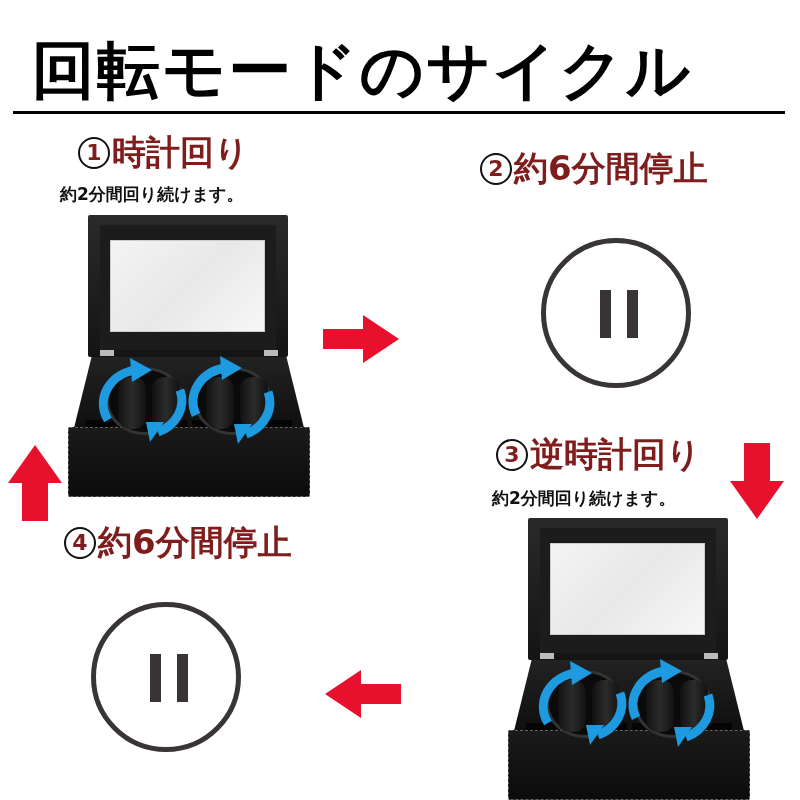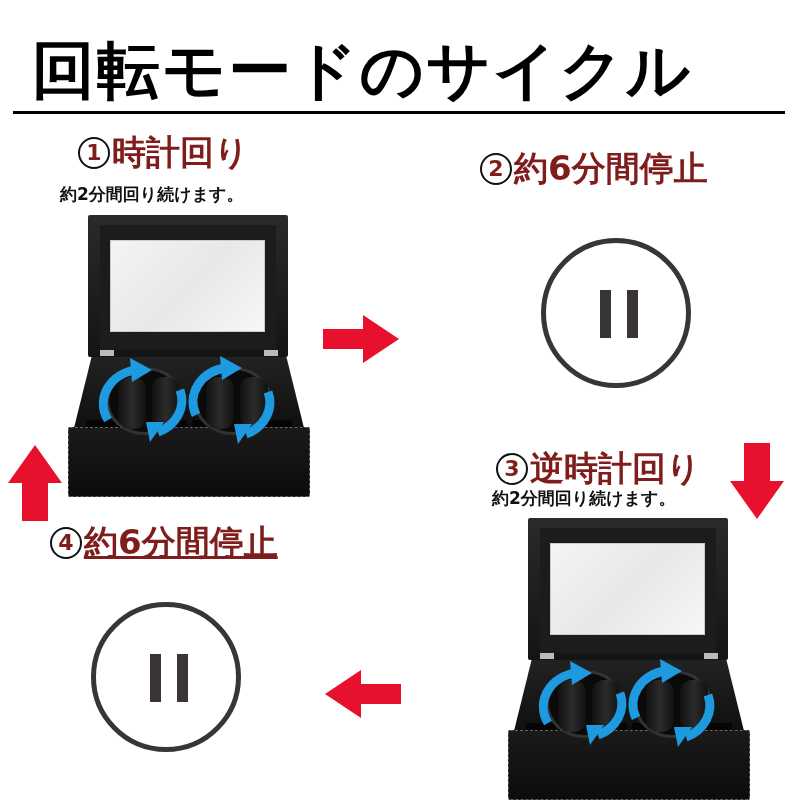--- a/index.html
+++ b/index.html
@@ -128,21 +128,21 @@
 </div>
 <div class="pause" style="left:541px; top:238px;">
   <div class="bar" style="left:54px;"></div>
     <div class="bar" style="left:81px;"></div>
 </div>
 
 <svg class="red-arrow" style="left:730px; top:443px;" width="54" height="76" viewBox="0 0 54 76">
   <polygon points="14,0 40,0 40,38 54,38 27,76 0,38 14,38" fill="#e8112d"></polygon>
 </svg>
 
-<div class="step-title" style="left:496px; top:446px;">
+<div class="step-title" style="left:496px; top:432px;">
   <span class="num">3</span><span>逆時計回り</span>
 </div>
 <div class="step-sub" style="left:492px; top:487px;">約2分間回り続けます。</div>
 
 <div class="box" style="left:508px; top:518px;">
   <div class="lid">
       <div class="lid-inner"></div>
       <div class="glass"></div>
     </div>
   <div class="hinge" style="left:32px;"></div>
@@ -176,21 +176,21 @@
       <polygon points="152,6 174,18 154,30"></polygon>
         <polygon points="184,74 170,94 166,74"></polygon>
     </g>
   </svg>
 </div>
 
 <svg class="red-arrow" style="left:325px; top:670px;" width="76" height="48" viewBox="0 0 76 48">
   <polygon points="76,14 36,14 36,0 0,24 36,48 36,34 76,34" fill="#e8112d"></polygon>
 </svg>
 
-<div class="step-title" style="left:50px; top:520px;text-decoration:underline;">
+<div class="step-title" style="left:64px; top:520px;">
   <span class="num">4</span><span>約6分間停止</span>
 </div>
 <div class="pause" style="left:91px; top:602px;">
   <div class="bar" style="left:54px;"></div>
     <div class="bar" style="left:81px;"></div>
 </div>
 
 <svg class="red-arrow" style="left:8px; top:445px;" width="54" height="76" viewBox="0 0 54 76">
   <polygon points="14,76 40,76 40,38 54,38 27,0 0,38 14,38" fill="#e8112d"></polygon>
 </svg>

